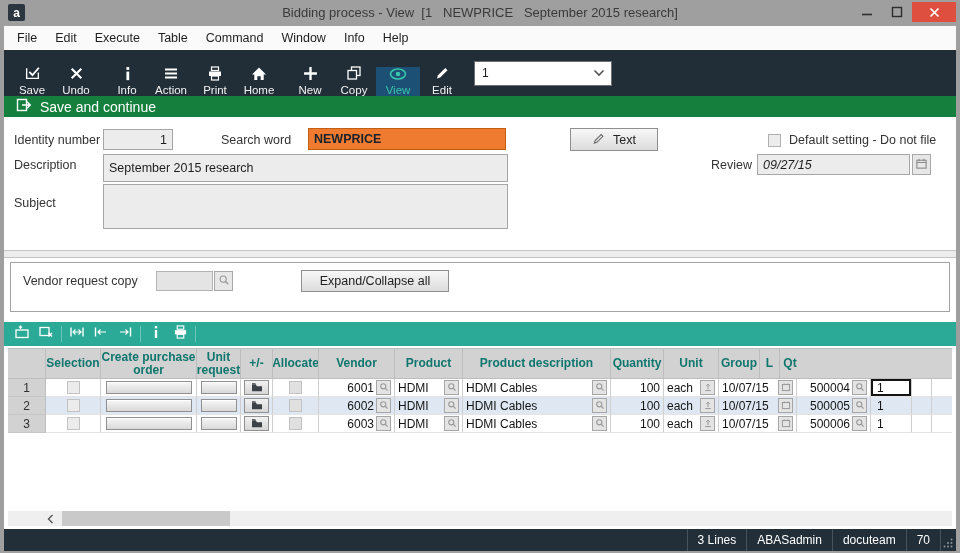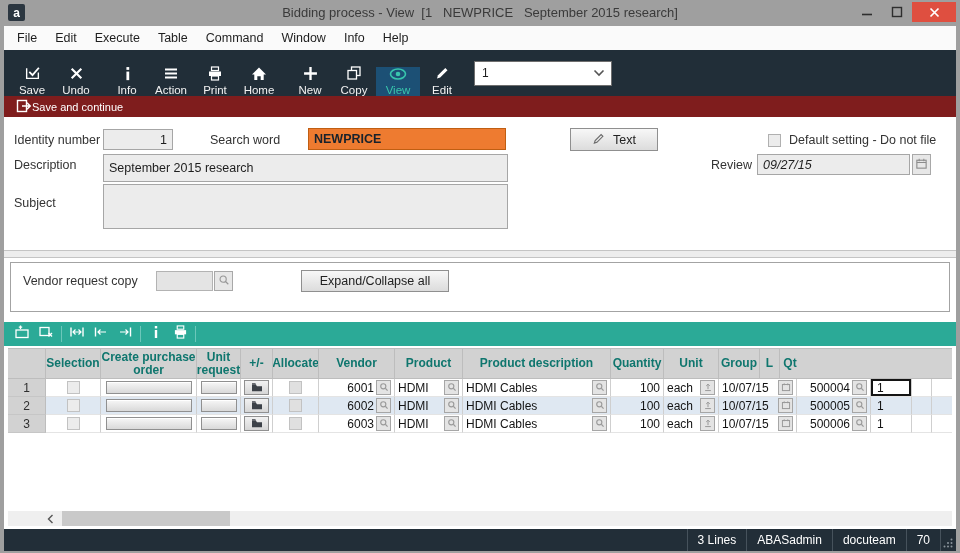--- a/index.html
+++ b/index.html
@@ -29,22 +29,22 @@
   .tbtn svg { display:block; }
   .tbtn.active { background:#1c5075; color:#38c6ad; }
   .tsep { width:1px; background:#3a4751; margin:5px 3px; }
   .recsel { margin-left:10px; align-self:center; width:138px; height:25px; background:#fff;
             border:1px solid #6e6e6e; display:flex; align-items:center; font-size:12px; color:#1e1e1e;
             padding-left:7px; position:relative; }
   .recsel .chev { position:absolute; right:2px; top:2px; width:20px; height:19px; display:flex;
                   align-items:center; justify-content:center; }
 
   
-  .banner { position:absolute; top:96px; left:4px; right:4px; height:21px; background:#7f1d1d; color:#fff;
-            display:flex; align-items:center; font-size:11px; padding-left:12px; }
+  .banner { position:absolute; top:96px; left:4px; right:4px; height:21px; background:#15803d; color:#fff;
+            display:flex; align-items:center; font-size:14px; gap:8px; padding-left:12px; }
 
   
   .content { position:absolute; top:117px; left:4px; right:4px; height:412px; background:#ffffff; }
 
   .flabel { position:absolute; font-size:12.5px; color:#333; }
   .field { position:absolute; background:#ececec; border:1px solid #a6a6a6; font-size:12.5px; color:#1e1e1e;
            display:flex; align-items:center; padding:0 5px; }
   .field.right { justify-content:flex-end; }
   .field.orange { background:#ee7b30; border-color:#c05e12; color:#18222c; font-weight:bold; }
   .btn3d { background:linear-gradient(#f7f7f7,#dcdcdc); border:1px solid #8f8f8f; display:flex;
@@ -252,21 +252,21 @@
           <path d="M6 8 H14 M11 4.8 L14.2 8 L11 11.2" fill="none" stroke="#fff" stroke-width="1.5"></path>
         </svg>
     </span>
     <span>Save and continue</span>
   </div>
 
   <div class="content"></div>
 
   <div class="flabel" style="left:14px; top:133px;">Identity number</div>
   <div class="field right" style="left:103px; top:129px; width:70px; height:21px;">1</div>
-  <div class="flabel" style="left:210px; top:133px; width:92px; text-align:left;">Search word</div>
+  <div class="flabel" style="left:210px; top:133px; width:92px; text-align:center;">Search word</div>
   <div class="field orange" style="left:308px; top:128px; width:198px; height:22px;">NEWPRICE</div>
   <div class="btn3d" style="position:absolute; left:570px; top:128px; width:88px; height:23px;">
     <span><svg width="13" height="13" viewBox="0 0 14 14">
           <path d="M2.5 12 L3.4 9.2 L9.8 2.8 L11.7 4.7 L5.3 11.1 Z" fill="none" stroke="#6a6a6a" stroke-width="1.2"></path>
         </svg></span>
     <span>Text</span>
   </div>
   <div class="checkbox" style="left:768px; top:134px;"></div>
   <div class="flabel" style="left:789px; top:133px;">Default setting - Do not file</div>
 

